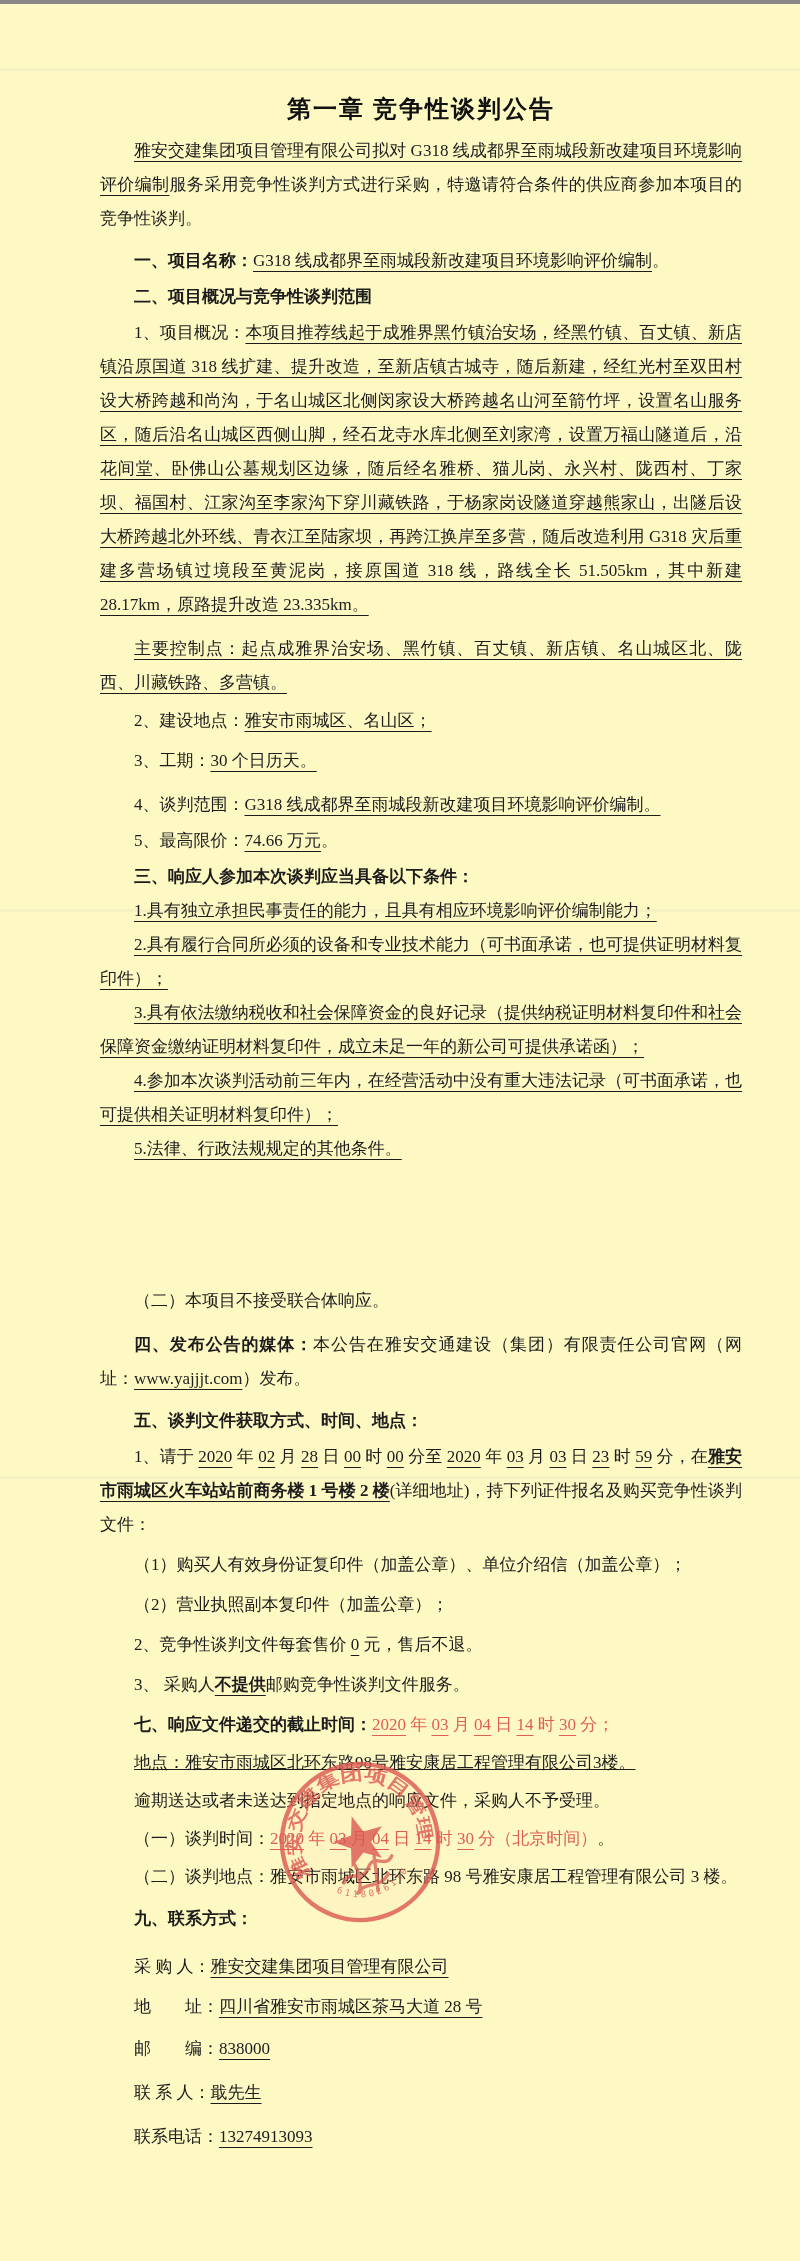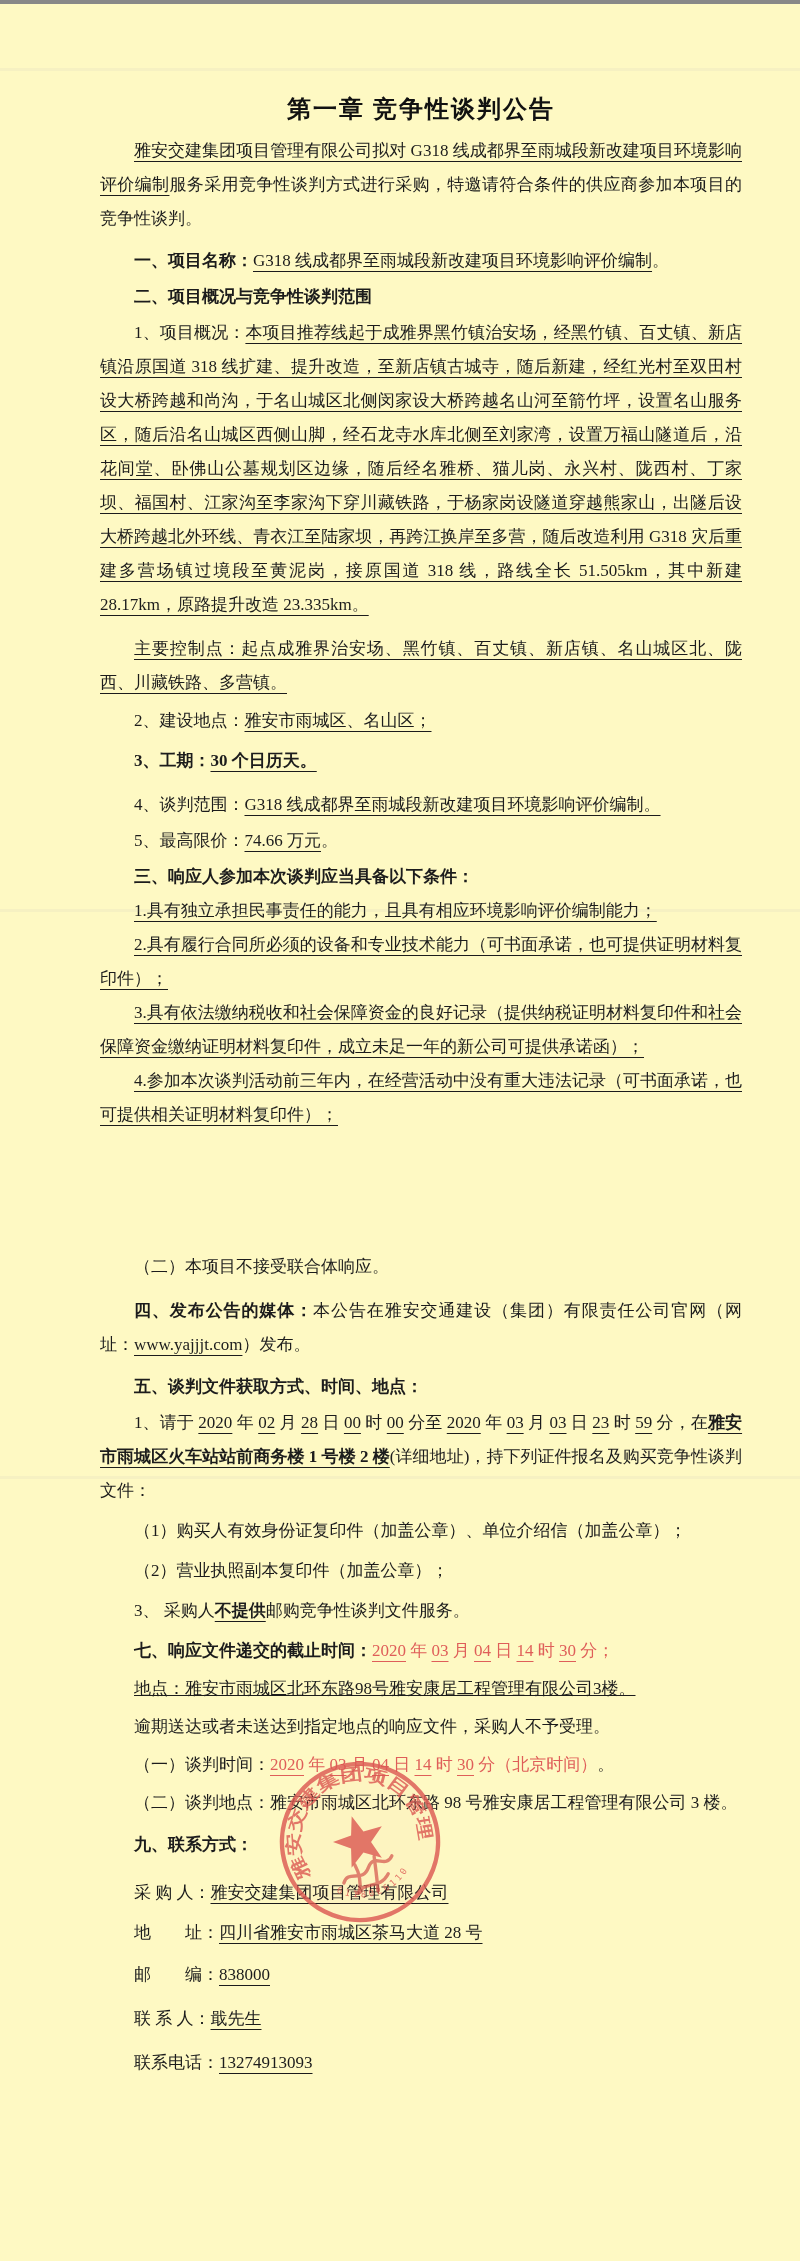--- a/index.html
+++ b/index.html
@@ -52,35 +52,37 @@
 
   <div id="content">
     <div class="doc-title">第一章  竞争性谈判公告</div>
     <div id="doc-body">
         <p class="blk indent" style="margin-top: 2px;"><span class="su">雅安交建集团项目管理有限公司拟对 G318 线成都界至雨城段新改建项目环境影响评价编制</span><span class="">服务采用竞争性谈判方式进行采购，特邀请符合条件的供应商参加本项目的竞争性谈判。</span></p>
         <p class="blk indent" style="margin-top: 8px;"><span class="sb">一、项目名称：</span><span class="su">G318 线成都界至雨城段新改建项目环境影响评价编制</span><span class="">。</span></p>
         <p class="blk indent" style="margin-top: 2px;"><span class="sb">二、项目概况与竞争性谈判范围</span></p>
         <p class="blk indent" style="margin-top: 2px;"><span class="">1、项目概况：</span><span class="su">本项目推荐线起于成雅界黑竹镇治安场，经黑竹镇、百丈镇、新店镇沿原国道 318 线扩建、提升改造，至新店镇古城寺，随后新建，经红光村至双田村设大桥跨越和尚沟，于名山城区北侧闵家设大桥跨越名山河至箭竹坪，设置名山服务区，随后沿名山城区西侧山脚，经石龙寺水库北侧至刘家湾，设置万福山隧道后，沿花间堂、卧佛山公墓规划区边缘，随后经名雅桥、猫儿岗、永兴村、陇西村、丁家坝、福国村、江家沟至李家沟下穿川藏铁路，于杨家岗设隧道穿越熊家山，出隧后设大桥跨越北外环线、青衣江至陆家坝，再跨江换岸至多营，随后改造利用 G318 灾后重建多营场镇过境段至黄泥岗，接原国道 318 线，路线全长 51.505km，其中新建 28.17km，原路提升改造 23.335km。</span></p>
         <p class="blk indent" style="margin-top: 10px;"><span class="su">主要控制点：起点成雅界治安场、黑竹镇、百丈镇、新店镇、名山城区北、陇西、川藏铁路、多营镇。</span></p>
         <p class="blk indent" style="margin-top: 4px;"><span class="">2、建设地点：</span><span class="su">雅安市雨城区、名山区；</span></p>
-        <p class="blk indent" style="margin-top: 6px; font-weight: bold;"><span class="">3、工期：</span><span class="su">30 个日历天。</span></p>
+        <p class="blk indent" style="margin-top: 6px;"><span class="">3、工期：</span><span class="su">30 个日历天。</span></p>
         <p class="blk indent" style="margin-top: 10px;"><span class="">4、谈判范围：</span><span class="su">G318 线成都界至雨城段新改建项目环境影响评价编制。</span></p>
         <p class="blk indent" style="margin-top: 2px;"><span class="">5、最高限价：</span><span class="su">74.66 万元</span><span class="">。</span></p>
         <p class="blk indent" style="margin-top: 2px;"><span class="sb">三、响应人参加本次谈判应当具备以下条件：</span></p>
         <p class="blk indent"><span class="su">1.具有独立承担民事责任的能力，且具有相应环境影响评价编制能力；</span></p>
         <p class="blk indent"><span class="su">2.具有履行合同所必须的设备和专业技术能力（可书面承诺，也可提供证明材料复印件）；</span></p>
         <p class="blk indent"><span class="su">3.具有依法缴纳税收和社会保障资金的良好记录（提供纳税证明材料复印件和社会保障资金缴纳证明材料复印件，成立未足一年的新公司可提供承诺函）；</span></p>
         <p class="blk indent"><span class="su">4.参加本次谈判活动前三年内，在经营活动中没有重大违法记录（可书面承诺，也可提供相关证明材料复印件）；</span></p>
+        <p class="blk indent"><span class="su">5.法律、行政法规规定的其他条件。</span></p>
         <div class="gapblk" style="height: 118px;"></div>
         <p class="blk indent"><span class="">（二）本项目不接受联合体响应。</span></p>
         <p class="blk indent" style="margin-top: 10px;"><span class="sb">四、发布公告的媒体：</span><span class="">本公告在雅安交通建设（集团）有限责任公司官网（网址：</span><span class="su">www.yajjjt.com</span><span class="">）发布。</span></p>
         <p class="blk indent" style="margin-top: 8px;"><span class="sb">五、谈判文件获取方式、时间、地点：</span></p>
         <p class="blk indent" style="margin-top: 2px;"><span class="">1、请于 </span><span class="su">2020</span><span class=""> 年 </span><span class="su">02</span><span class=""> 月 </span><span class="su">28</span><span class=""> 日 </span><span class="su">00</span><span class=""> 时 </span><span class="su">00</span><span class=""> 分至 </span><span class="su">2020</span><span class=""> 年 </span><span class="su">03</span><span class=""> 月 </span><span class="su">03</span><span class=""> 日 </span><span class="su">23</span><span class=""> 时 </span><span class="su">59</span><span class=""> 分，在</span><span class="sb su">雅安市雨城区火车站站前商务楼 1 号楼 2 楼</span><span class="">(详细地址)，持下列证件报名及购买竞争性谈判文件：</span></p>
         <p class="blk indent" style="margin-top: 6px;"><span class="">（1）购买人有效身份证复印件（加盖公章）、单位介绍信（加盖公章）；</span></p>
         <p class="blk indent" style="margin-top: 6px;"><span class="">（2）营业执照副本复印件（加盖公章）；</span></p>
+        <p class="blk indent" style="margin-top: 6px;"><span class="">2、竞争性谈判文件每套售价 </span><span class="su">0</span><span class=""> 元，售后不退。</span></p>
         <p class="blk indent" style="margin-top: 6px;"><span class="">3、 采购人</span><span class="sb su">不提供</span><span class="">邮购竞争性谈判文件服务。</span></p>
         <p class="blk indent" style="margin-top: 6px;"><span class="sb">七、响应文件递交的截止时间：</span><span class="su sr">2020</span><span class="sr"> 年 </span><span class="su sr">03</span><span class="sr"> 月 </span><span class="su sr">04</span><span class="sr"> 日 </span><span class="su sr">14</span><span class="sr"> 时 </span><span class="su sr">30</span><span class="sr"> 分；</span></p>
         <p class="blk indent" style="margin-top: 4px; text-decoration: underline;"><span class="">地点：雅安市雨城区北环东路98号雅安康居工程管理有限公司3楼。</span></p>
         <p class="blk indent" style="margin-top: 4px;"><span class="">逾期送达或者未送达到指定地点的响应文件，采购人不予受理。</span></p>
         <p class="blk indent" style="margin-top: 4px;"><span class="">（一）谈判时间：</span><span class="su sr">2020</span><span class="sr"> 年 </span><span class="su sr">03</span><span class="sr"> 月 </span><span class="su sr">04</span><span class="sr"> 日 </span><span class="su sr">14</span><span class="sr"> 时 </span><span class="su sr">30</span><span class="sr"> 分</span><span class="sr">（北京时间）</span><span class="">。</span></p>
         <p class="blk indent" style="margin-top: 4px;"><span class="">（二）谈判地点：雅安市雨城区北环东路 98 号雅安康居工程管理有限公司 3 楼。</span></p>
         <p class="blk indent" style="margin-top: 8px;"><span class="sb">九、联系方式：</span></p>
         <p class="blk indent" style="margin-top: 14px;"><span class="">采 购 人：</span><span class="su">雅安交建集团项目管理有限公司</span></p>
         <p class="blk indent" style="margin-top: 6px;"><span class="">地　　址：</span><span class="su">四川省雅安市雨城区茶马大道 28 号</span></p>
         <p class="blk indent" style="margin-top: 8px;"><span class="">邮　　编：</span><span class="su">838000</span></p>

